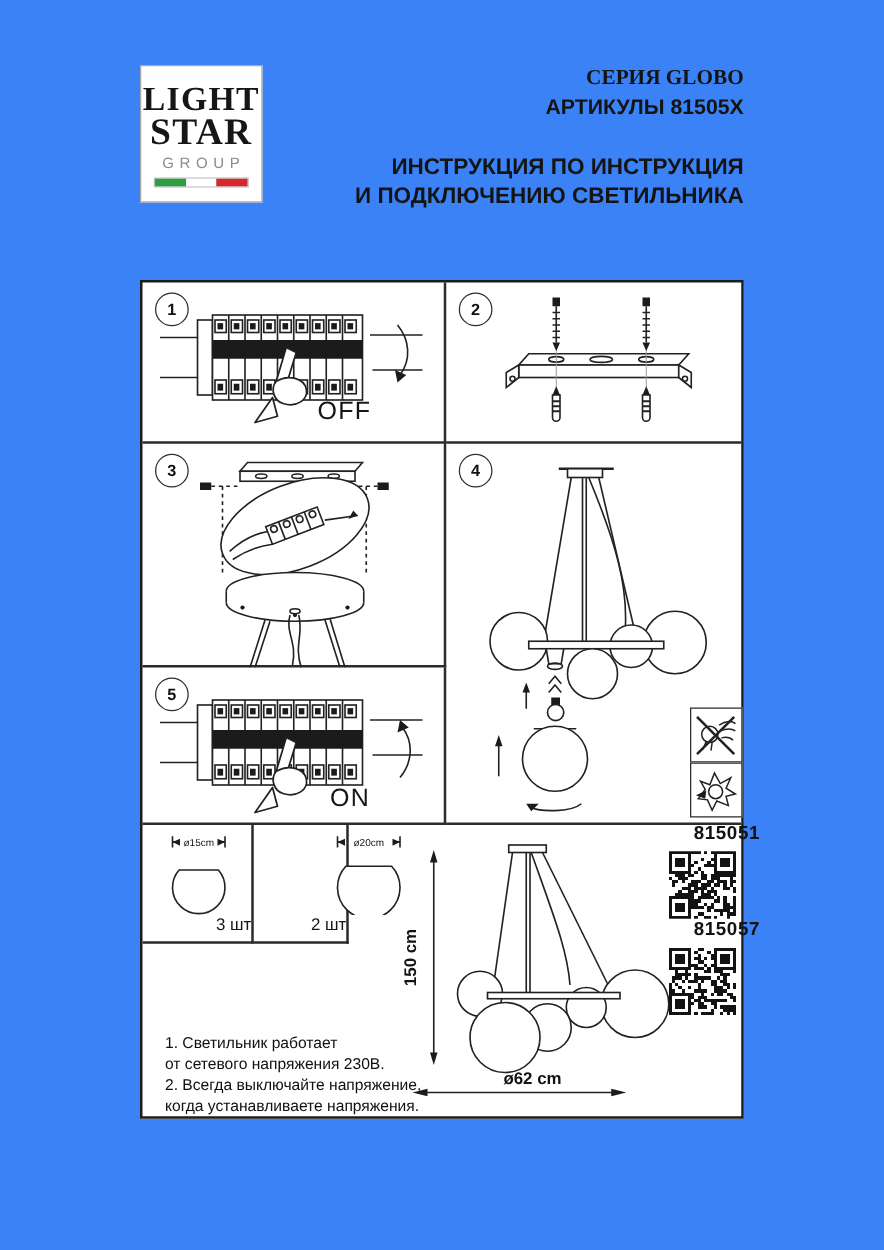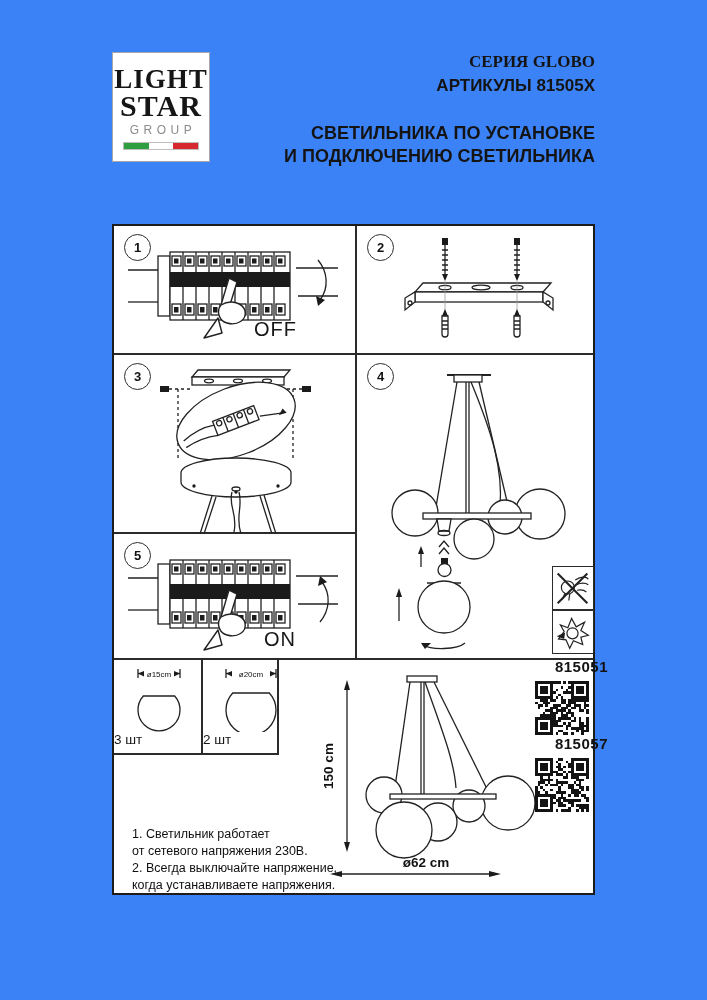--- a/index.html
+++ b/index.html
@@ -34,23 +34,23 @@
   .switch-label{position:absolute;font-size:20px;letter-spacing:1px;color:#161616;}
   .p1 .switch-label{left:140px;top:92px;}
   .p5 .switch-label{left:150px;top:94px;}
   .panel svg{position:absolute;left:0;top:0;}
   .warnbox{position:absolute;width:42px;height:44px;border:1.5px solid #2b2b2b;box-sizing:border-box;
            background:#fff;}
   .warn1{left:195px;top:211px;}
   .warn2{left:195px;top:255px;}
   
   .shade-box{position:absolute;box-sizing:border-box;border-right:2px solid #2b2b2b;
-             border-bottom:2px solid #2b2b2b;text-align:left;}
+             border-bottom:2px solid #2b2b2b;text-align:right;}
   .shade-a{left:0;top:434px;width:89px;height:95px;}
-  .shade-b{left:89px;top:434px;width:76px;height:95px;}
+  .shade-b{left:89px;top:434px;width:76px;height:95px;padding-left:44px;}
   .shade-count{position:absolute;left:0;right:0;top:72px;font-size:13.5px;color:#161616;}
   .notes{position:absolute;left:18px;top:572px;width:260px;font-size:12.5px;line-height:17px;color:#101010;margin-top:28px;}
   .dim-draw{position:absolute;left:190px;top:434px;}
   .qr-col{position:absolute;left:402px;top:432px;width:92px;text-align:right;}
   .qr-code-label{font-size:15px;font-weight:bold;letter-spacing:0.5px;color:#131313;}
   .qr{width:54px;height:54px;margin:6px auto 0;}
   .qr2-label{}
   .ln{stroke:#222;fill:none;stroke-width:1.3;}
   .fw{fill:#fff;stroke:#222;stroke-width:1.3;}
   .fb{fill:#1b1b1b;stroke:none;}
@@ -68,21 +68,21 @@
     <div class="logo-flag">
       <span style="background-color: rgb(47, 158, 65);"></span>
       <span style="background-color: rgb(255, 255, 255);"></span>
       <span style="background-color: rgb(215, 40, 47);"></span>
     </div>
   </div>
   <div class="hdr">
     <div class="hdr-series">СЕРИЯ GLOBO</div>
     <div class="hdr-articles">АРТИКУЛЫ 81505X</div>
     <div class="hdr-title">
-      <div>СВЕТИЛЬНИКА ПО УСТАНОВКЕ</div>
+      <div>ИНСТРУКЦИЯ ПО ИНСТРУКЦИЯ</div>
       <div>И ПОДКЛЮЧЕНИЮ СВЕТИЛЬНИКА</div>
     </div>
   </div>
 
   <div class="main">
 
     <div class="panel p1">
       <div class="badge">1</div>
       <svg width="243" height="129" viewBox="0 0 243 129">
         <g class="ln">

